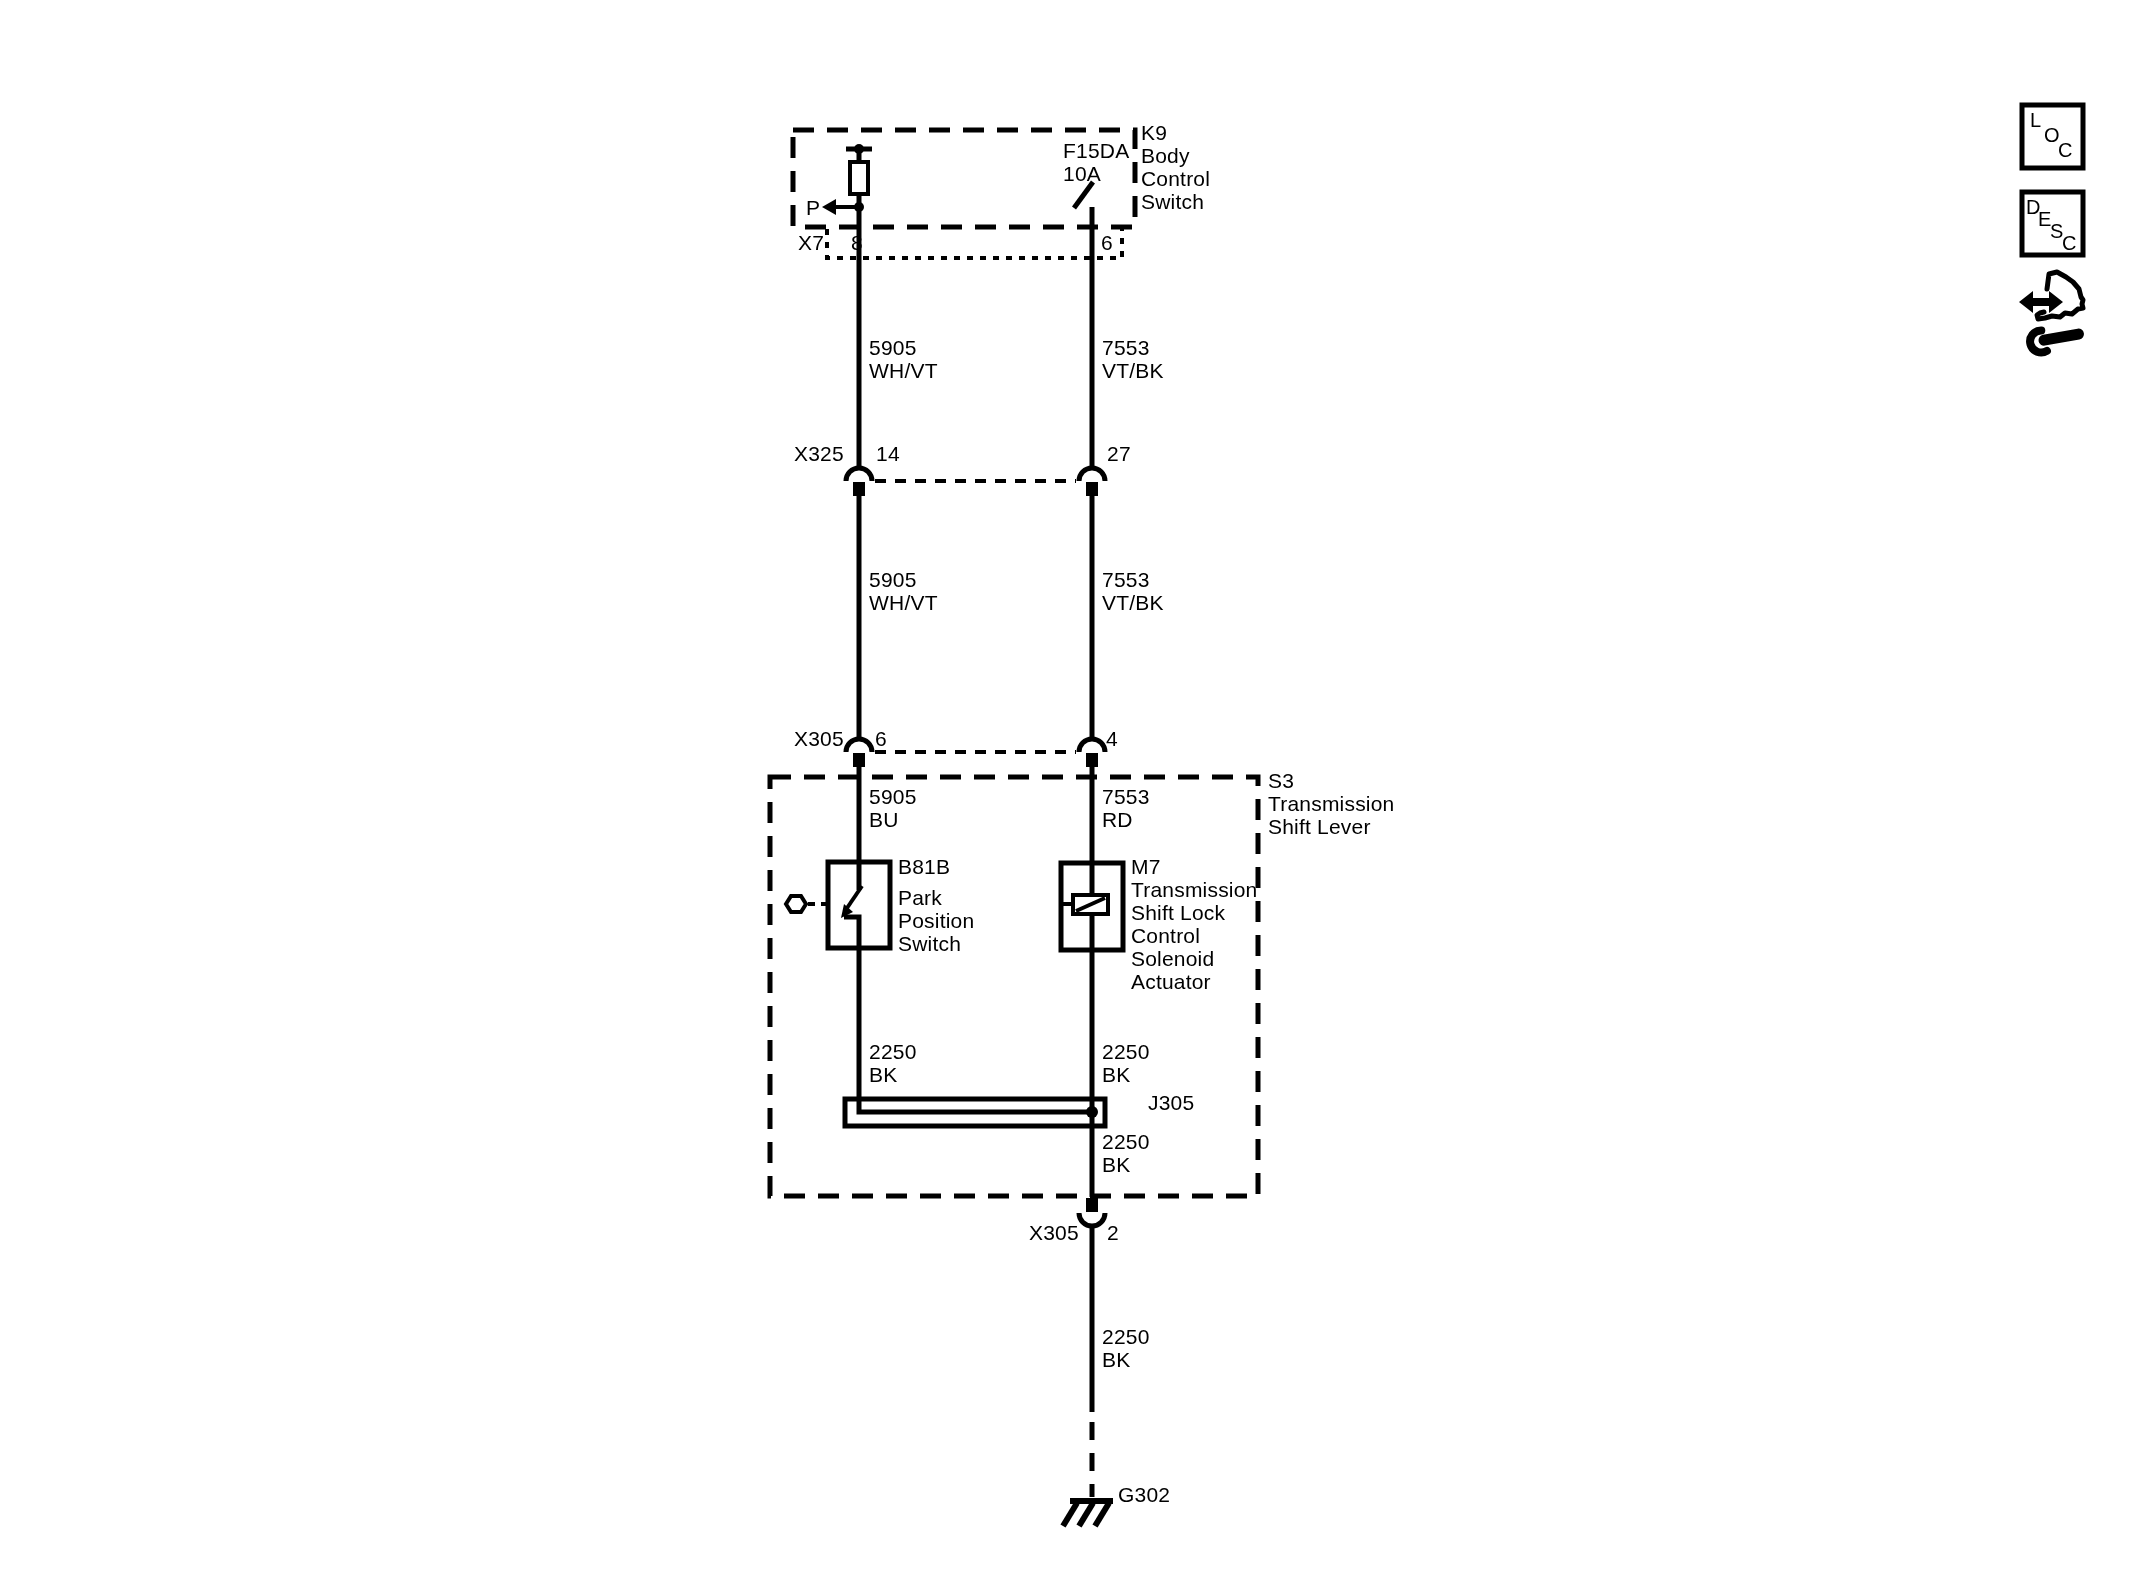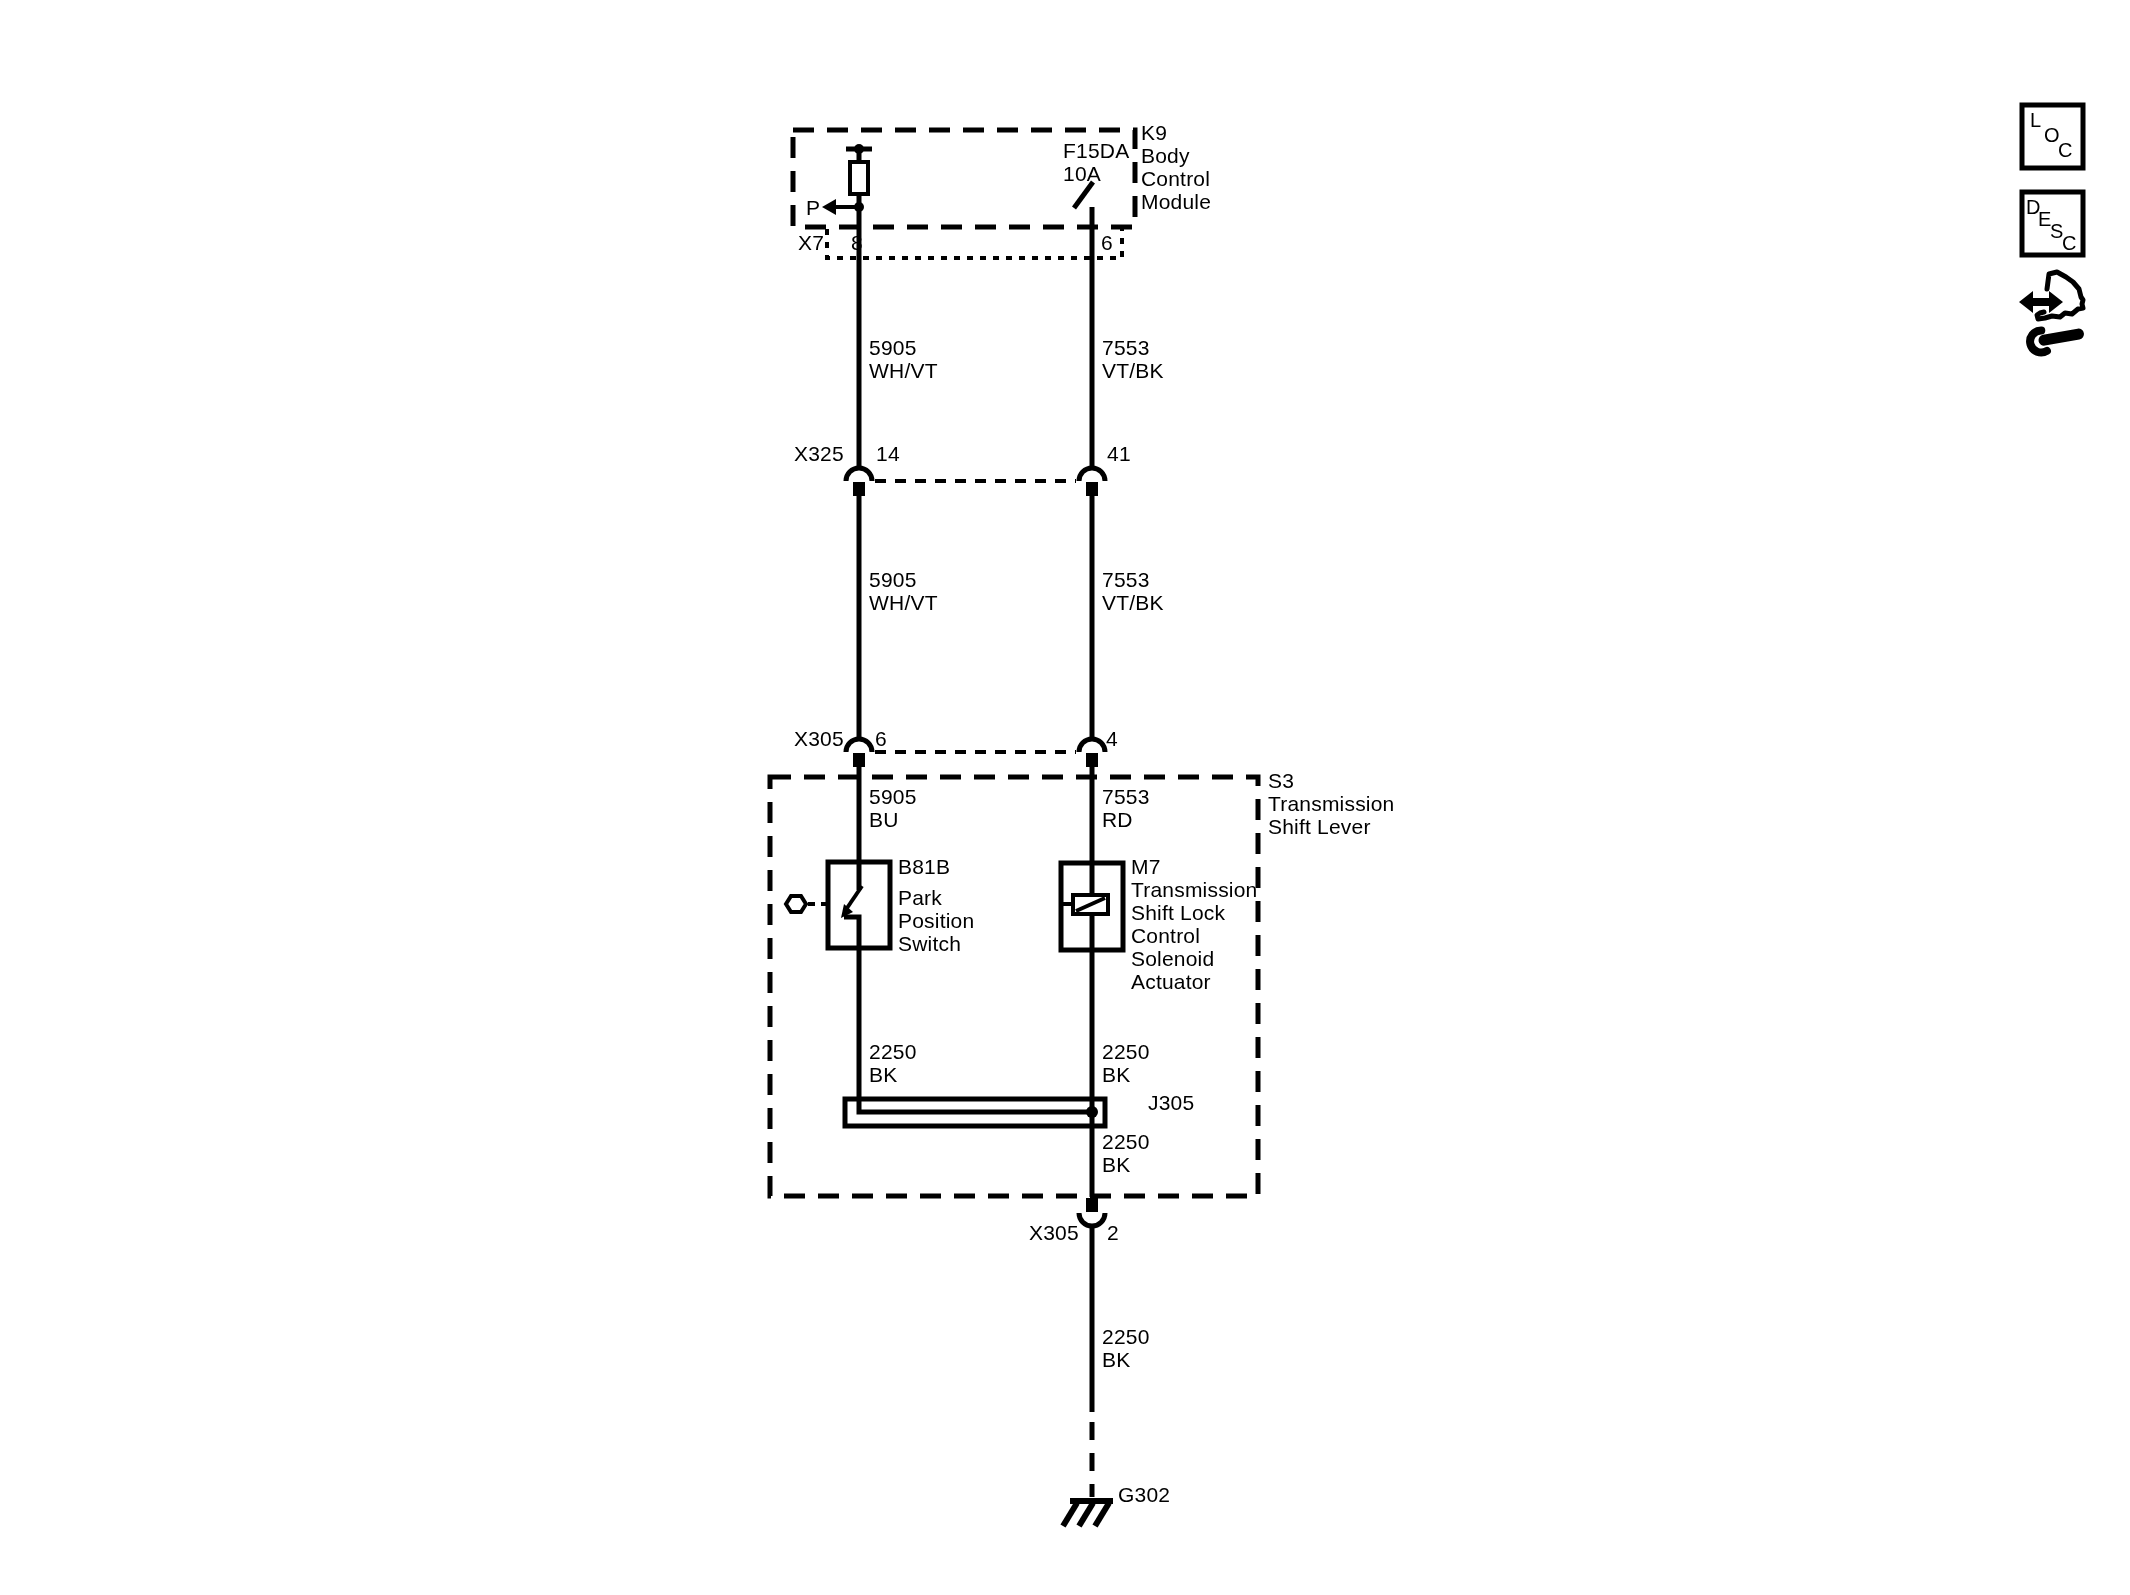--- a/index.html
+++ b/index.html
@@ -129,34 +129,34 @@
     </g>
   </svg>
 
   <div class="lbl" style="left:806px;top:196px">P</div>
   <div class="lbl" style="left:1063px;top:139px">F15DA
 10A</div>
 
   <div class="lbl" style="left:1141px;top:121px">K9</div>
   <div class="lbl" style="left:1141px;top:144px">Body
 Control
-Module</div>
+Switch</div>
 
   <div class="lbl" style="left:798px;top:231px">X7</div>
   <div class="lbl" style="left:851px;top:231px">8</div>
   <div class="lbl" style="left:1101px;top:231px">6</div>
 
   <div class="lbl" style="left:869px;top:336px">5905
 WH/VT</div>
   <div class="lbl" style="left:1102px;top:336px">7553
 VT/BK</div>
 
   <div class="lbl" style="left:794px;top:442px">X325</div>
   <div class="lbl" style="left:876px;top:442px">14</div>
-  <div class="lbl" style="left:1107px;top:442px">41</div>
+  <div class="lbl" style="left:1107px;top:442px">27</div>
 
   <div class="lbl" style="left:869px;top:568px">5905
 WH/VT</div>
   <div class="lbl" style="left:1102px;top:568px">7553
 VT/BK</div>
 
   <div class="lbl" style="left:794px;top:727px">X305</div>
   <div class="lbl" style="left:875px;top:727px">6</div>
   <div class="lbl" style="left:1106px;top:727px">4</div>
 

